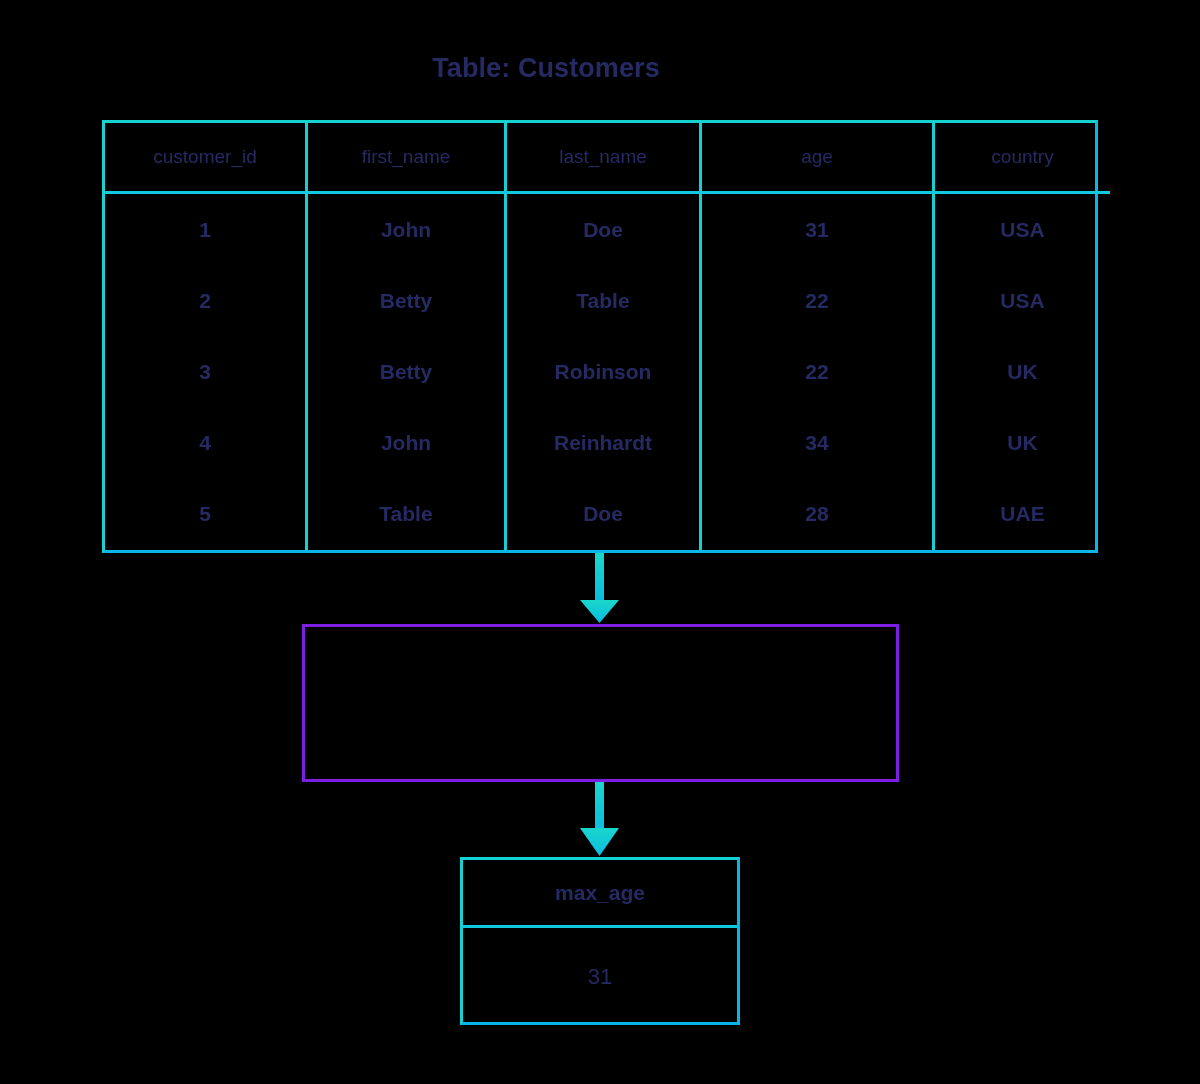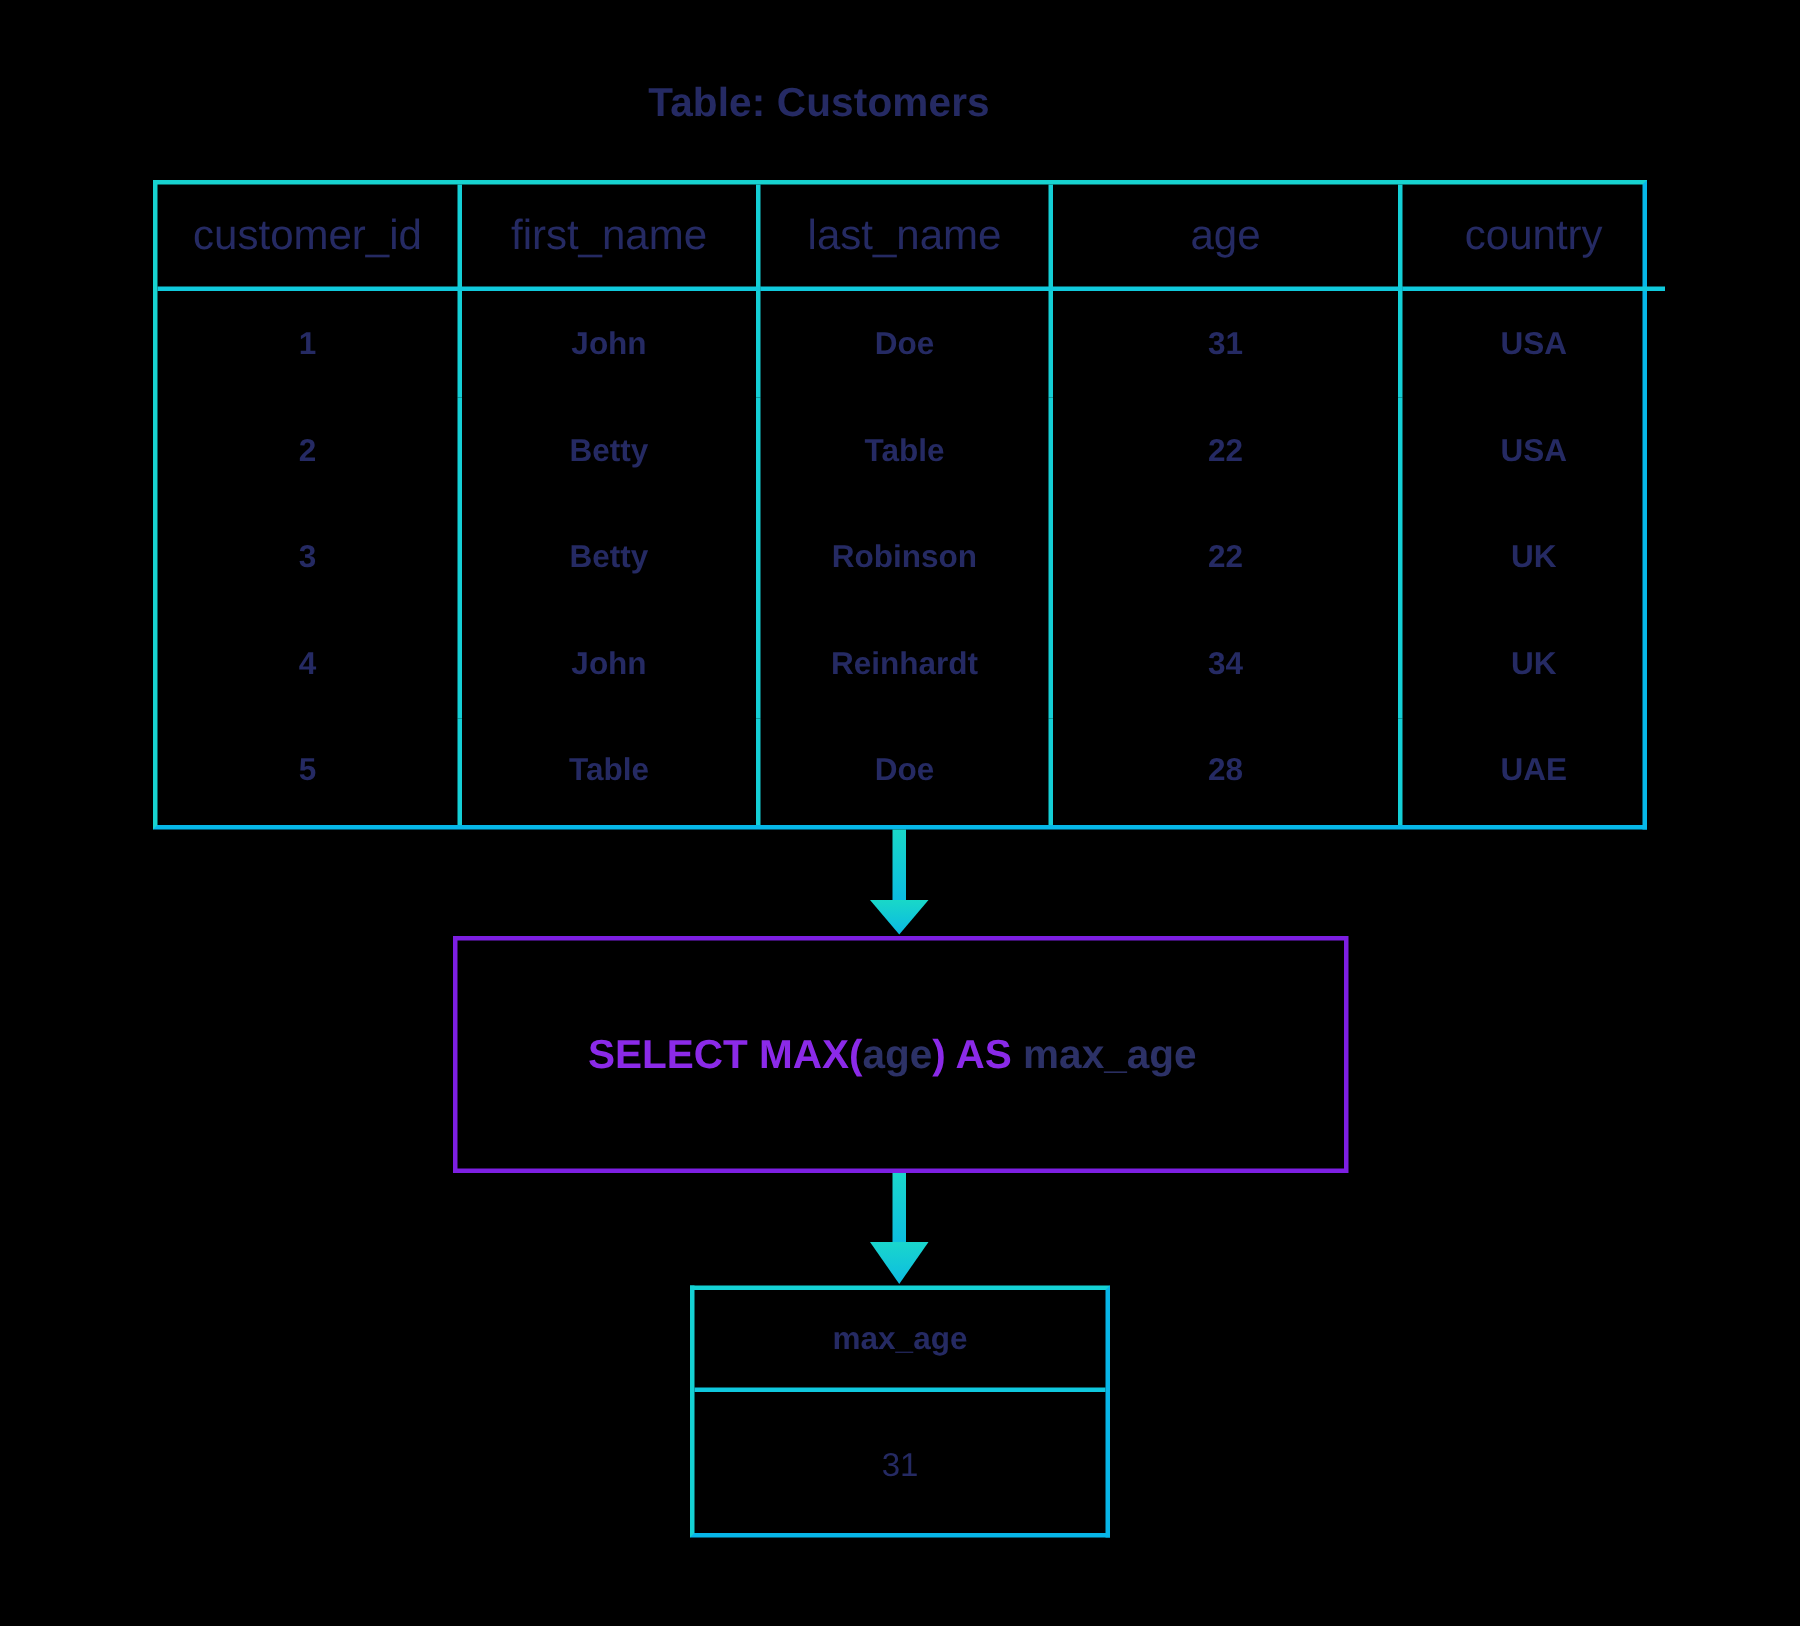--- a/index.html
+++ b/index.html
@@ -53,21 +53,21 @@
     text-align: center;
     vertical-align: middle;
     color: #252a63;
   }
   
   .tbl-grid td.sep {
     border-right: 3px solid #14cfd6;
   }
   .tbl-grid tr.header-row td {
     height: 67px;
-    font-size: 28px;
+    font-size: 19px;
     font-weight: 400;
     border-bottom: 3px solid #10c9dc;
   }
   .tbl-grid tr.data-row td {
     height: 70px;
     font-size: 21px;
     font-weight: 700;
   }
   
   .col-1 { width: 200px; }
@@ -222,23 +222,20 @@
   <rect x="595" y="553" width="9" height="51" fill="url(#arrowGrad1)"></rect>
 
   <polygon points="580,600 619,600 599.5,623" fill="url(#arrowGrad1)"></polygon>
 
   <rect x="595" y="782" width="9" height="49" fill="url(#arrowGrad2)"></rect>
 
   <polygon points="580,828 619,828 599.5,856" fill="url(#arrowGrad2)"></polygon>
 </svg>
 
 <div id="sql-box">
-  <div class="sql-line">
-    <span class="kw">SELECT MAX(</span><span class="ident">age</span><span class="kw">) AS </span><span class="ident">max_age</span>
-  </div>
 </div>
 
 <div id="result-table">
   <table class="res-grid">
     <tbody>
       <tr class="res-header">
         <td>max_age</td>
       </tr>
       <tr class="res-value">
         <td>31</td>

